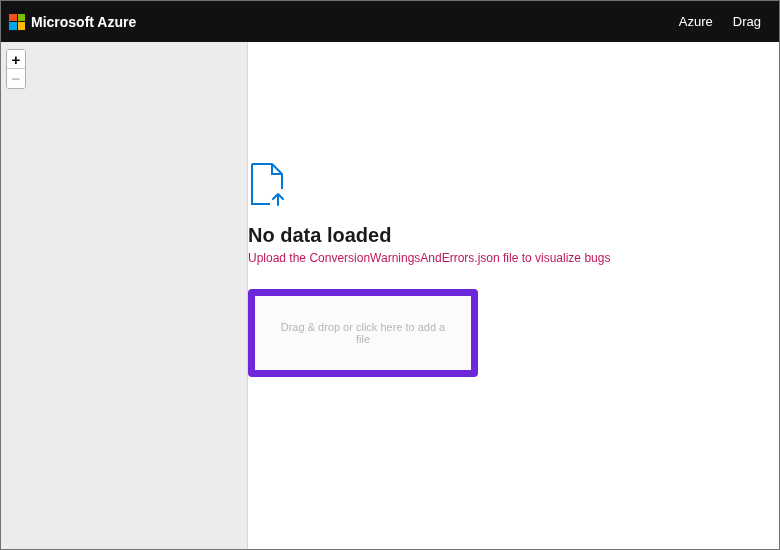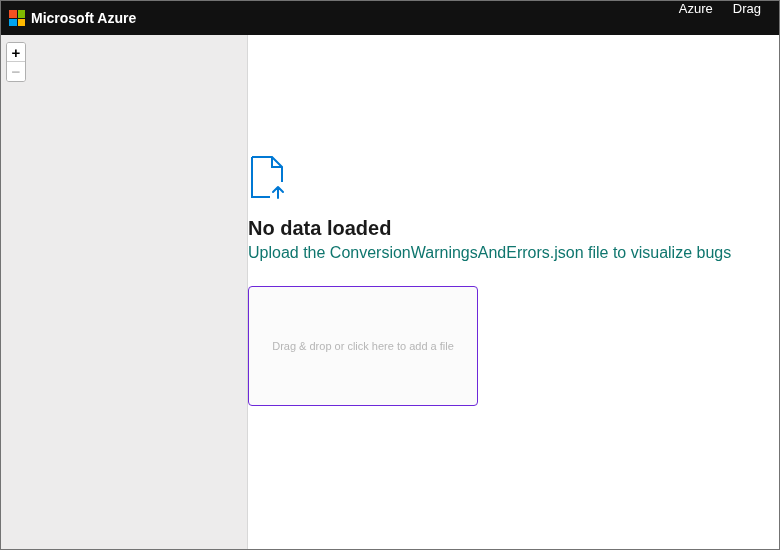--- a/index.html
+++ b/index.html
@@ -1,37 +1,37 @@
 <!DOCTYPE html>
 <html><head>
   <meta charset="utf-8">
   <style>
     * { margin: 0; padding: 0; box-sizing: border-box; }
     body { font-family: "Segoe UI", -apple-system, sans-serif; width: 780px; height: 550px; overflow: hidden; border: 1px solid #737373; }
-    .topbar { background: #111111; height: 34px; display: flex; padding: 0 8px; color: #fff; }
+    .topbar { background: #111111; height: 41px; display: flex; align-items: center; padding: 0 8px; color: #fff; }
     .brand { display: flex; align-items: center; gap: 6px; }
     .ms-logo { width: 16px; height: 16px; display: grid; grid-template-columns: 1fr 1fr; grid-template-rows: 1fr 1fr; gap: 1px; }
     .ms-logo > div:nth-child(1){ background:#f25022; }
     .ms-logo > div:nth-child(2){ background:#7fba00; }
     .ms-logo > div:nth-child(3){ background:#00a4ef; }
     .ms-logo > div:nth-child(4){ background:#ffb900; }
     .brand-text { font-size: 14px; font-weight: 600; color: #fff; }
     .topbar-spacer { flex: 1; }
     .topbar-link { color: #fff; font-size: 13px; padding: 0 10px; cursor: pointer; }
     .body { display: flex; height: calc(100% - 29px); }
     .sidebar { width: 247px; background: #edecec; border-right: 1px solid #d8d8d8; position: relative; }
     .zoom-ctrl { position: absolute; top: 7px; left: 5px; width: 20px; background: #fff; border: 1px solid #b0b0b0; border-radius: 3px; overflow: hidden; }
     .zoom-btn { width: 100%; height: 19px; background:#fff; border: none; font-size: 15px; font-weight: bold; line-height: 17px; text-align:center; cursor: pointer; }
     .zoom-btn.plus { border-bottom: 1px solid #ccc; color:#000; }
     .zoom-btn.minus { color:#bfbfbf; cursor: default; }
     .main { flex:1; background:#fff; display:flex; flex-direction:column; align-items:flex-start; padding-top:120px; }
     .file-icon { margin-bottom: 14px; }
     .heading { font-size: 20px; font-weight: 700; color:#1a1a1a; margin-bottom: 4px; }
-    .subtext { font-size: 16px; color:#0f766e; margin-bottom: 24px; }
-    .dropzone { width: 230px; height: 120px; border: 1px solid #6d28d9; border-radius: 4px; background:#fbfbfb; display:flex; align-items:center; justify-content:center; text-align:center; padding: 0 18px; cursor:pointer; }
+    .subtext { font-size: 12px; color:#be185d; margin-bottom: 24px; }
+    .dropzone { width: 230px; height: 88px; border: 7px solid #6d28d9; border-radius: 4px; background:#fbfbfb; display:flex; align-items:center; justify-content:center; text-align:center; padding: 0 18px; cursor:pointer; }
     .dropzone-text { font-size: 11px; color:#b6b6b6; }
   </style>
 </head>
 <body>
 
 <div class="topbar">
   <div class="brand">
     <div class="ms-logo">
       <div></div>
         <div></div>

